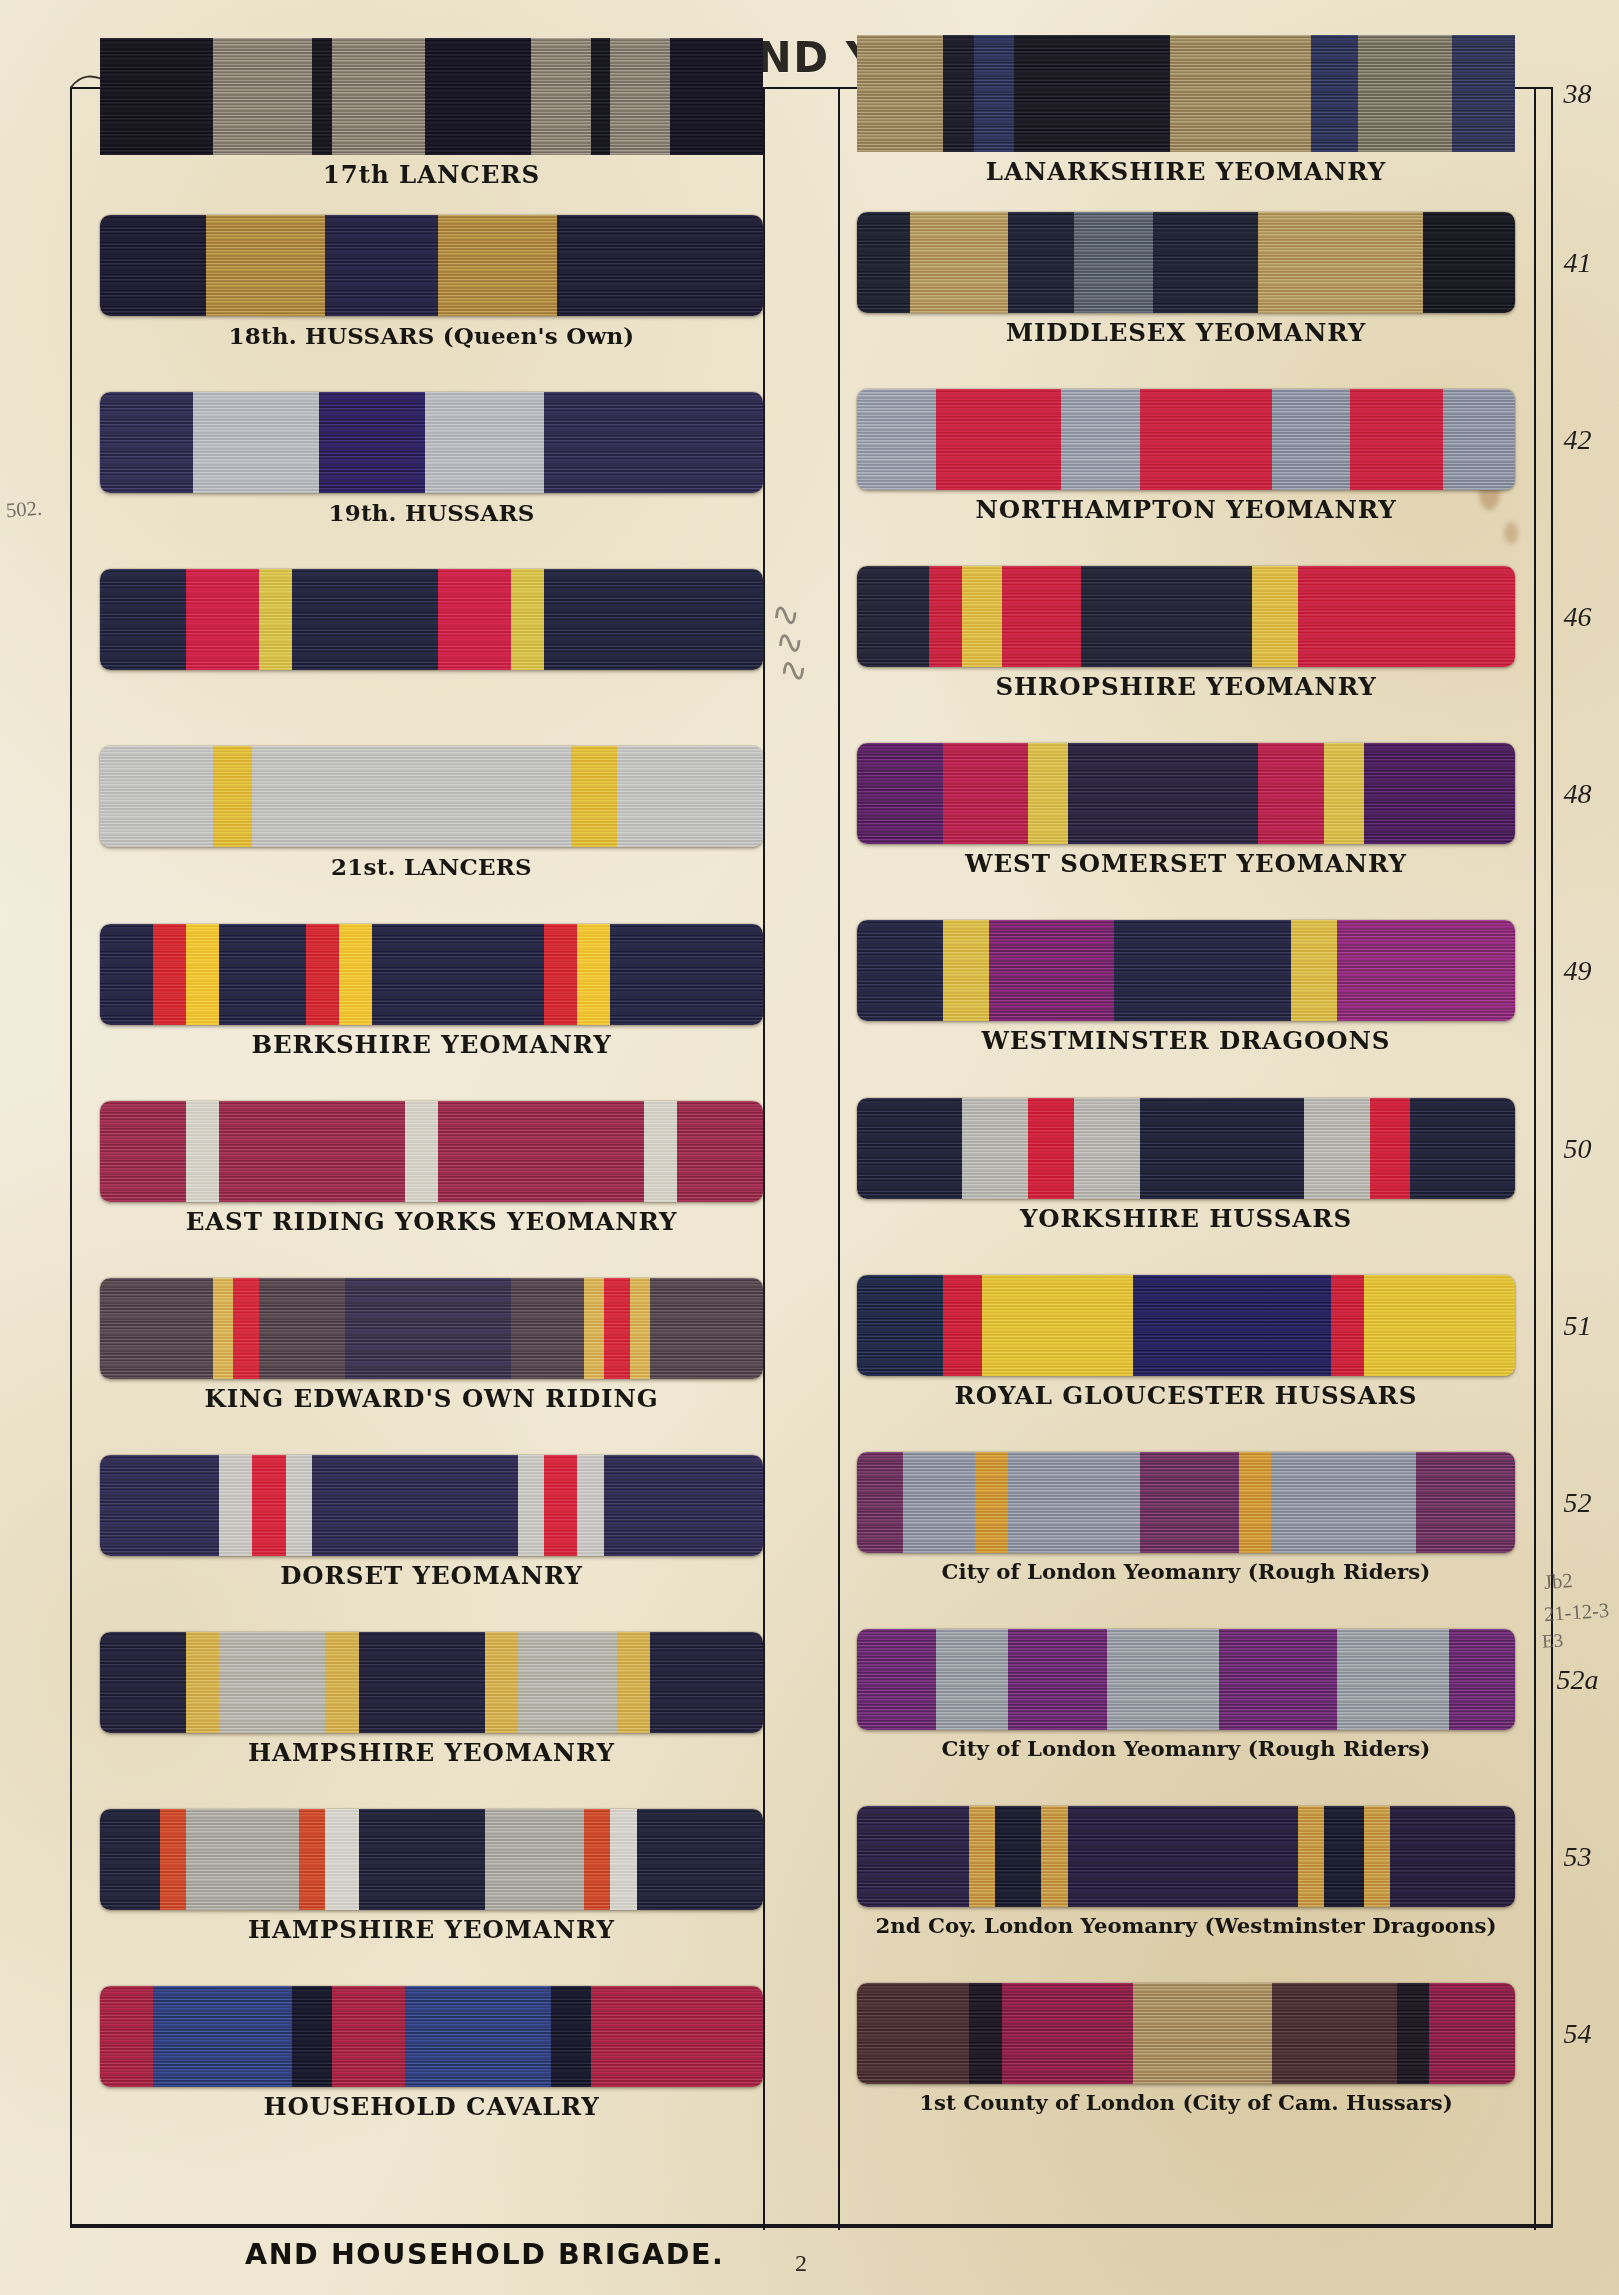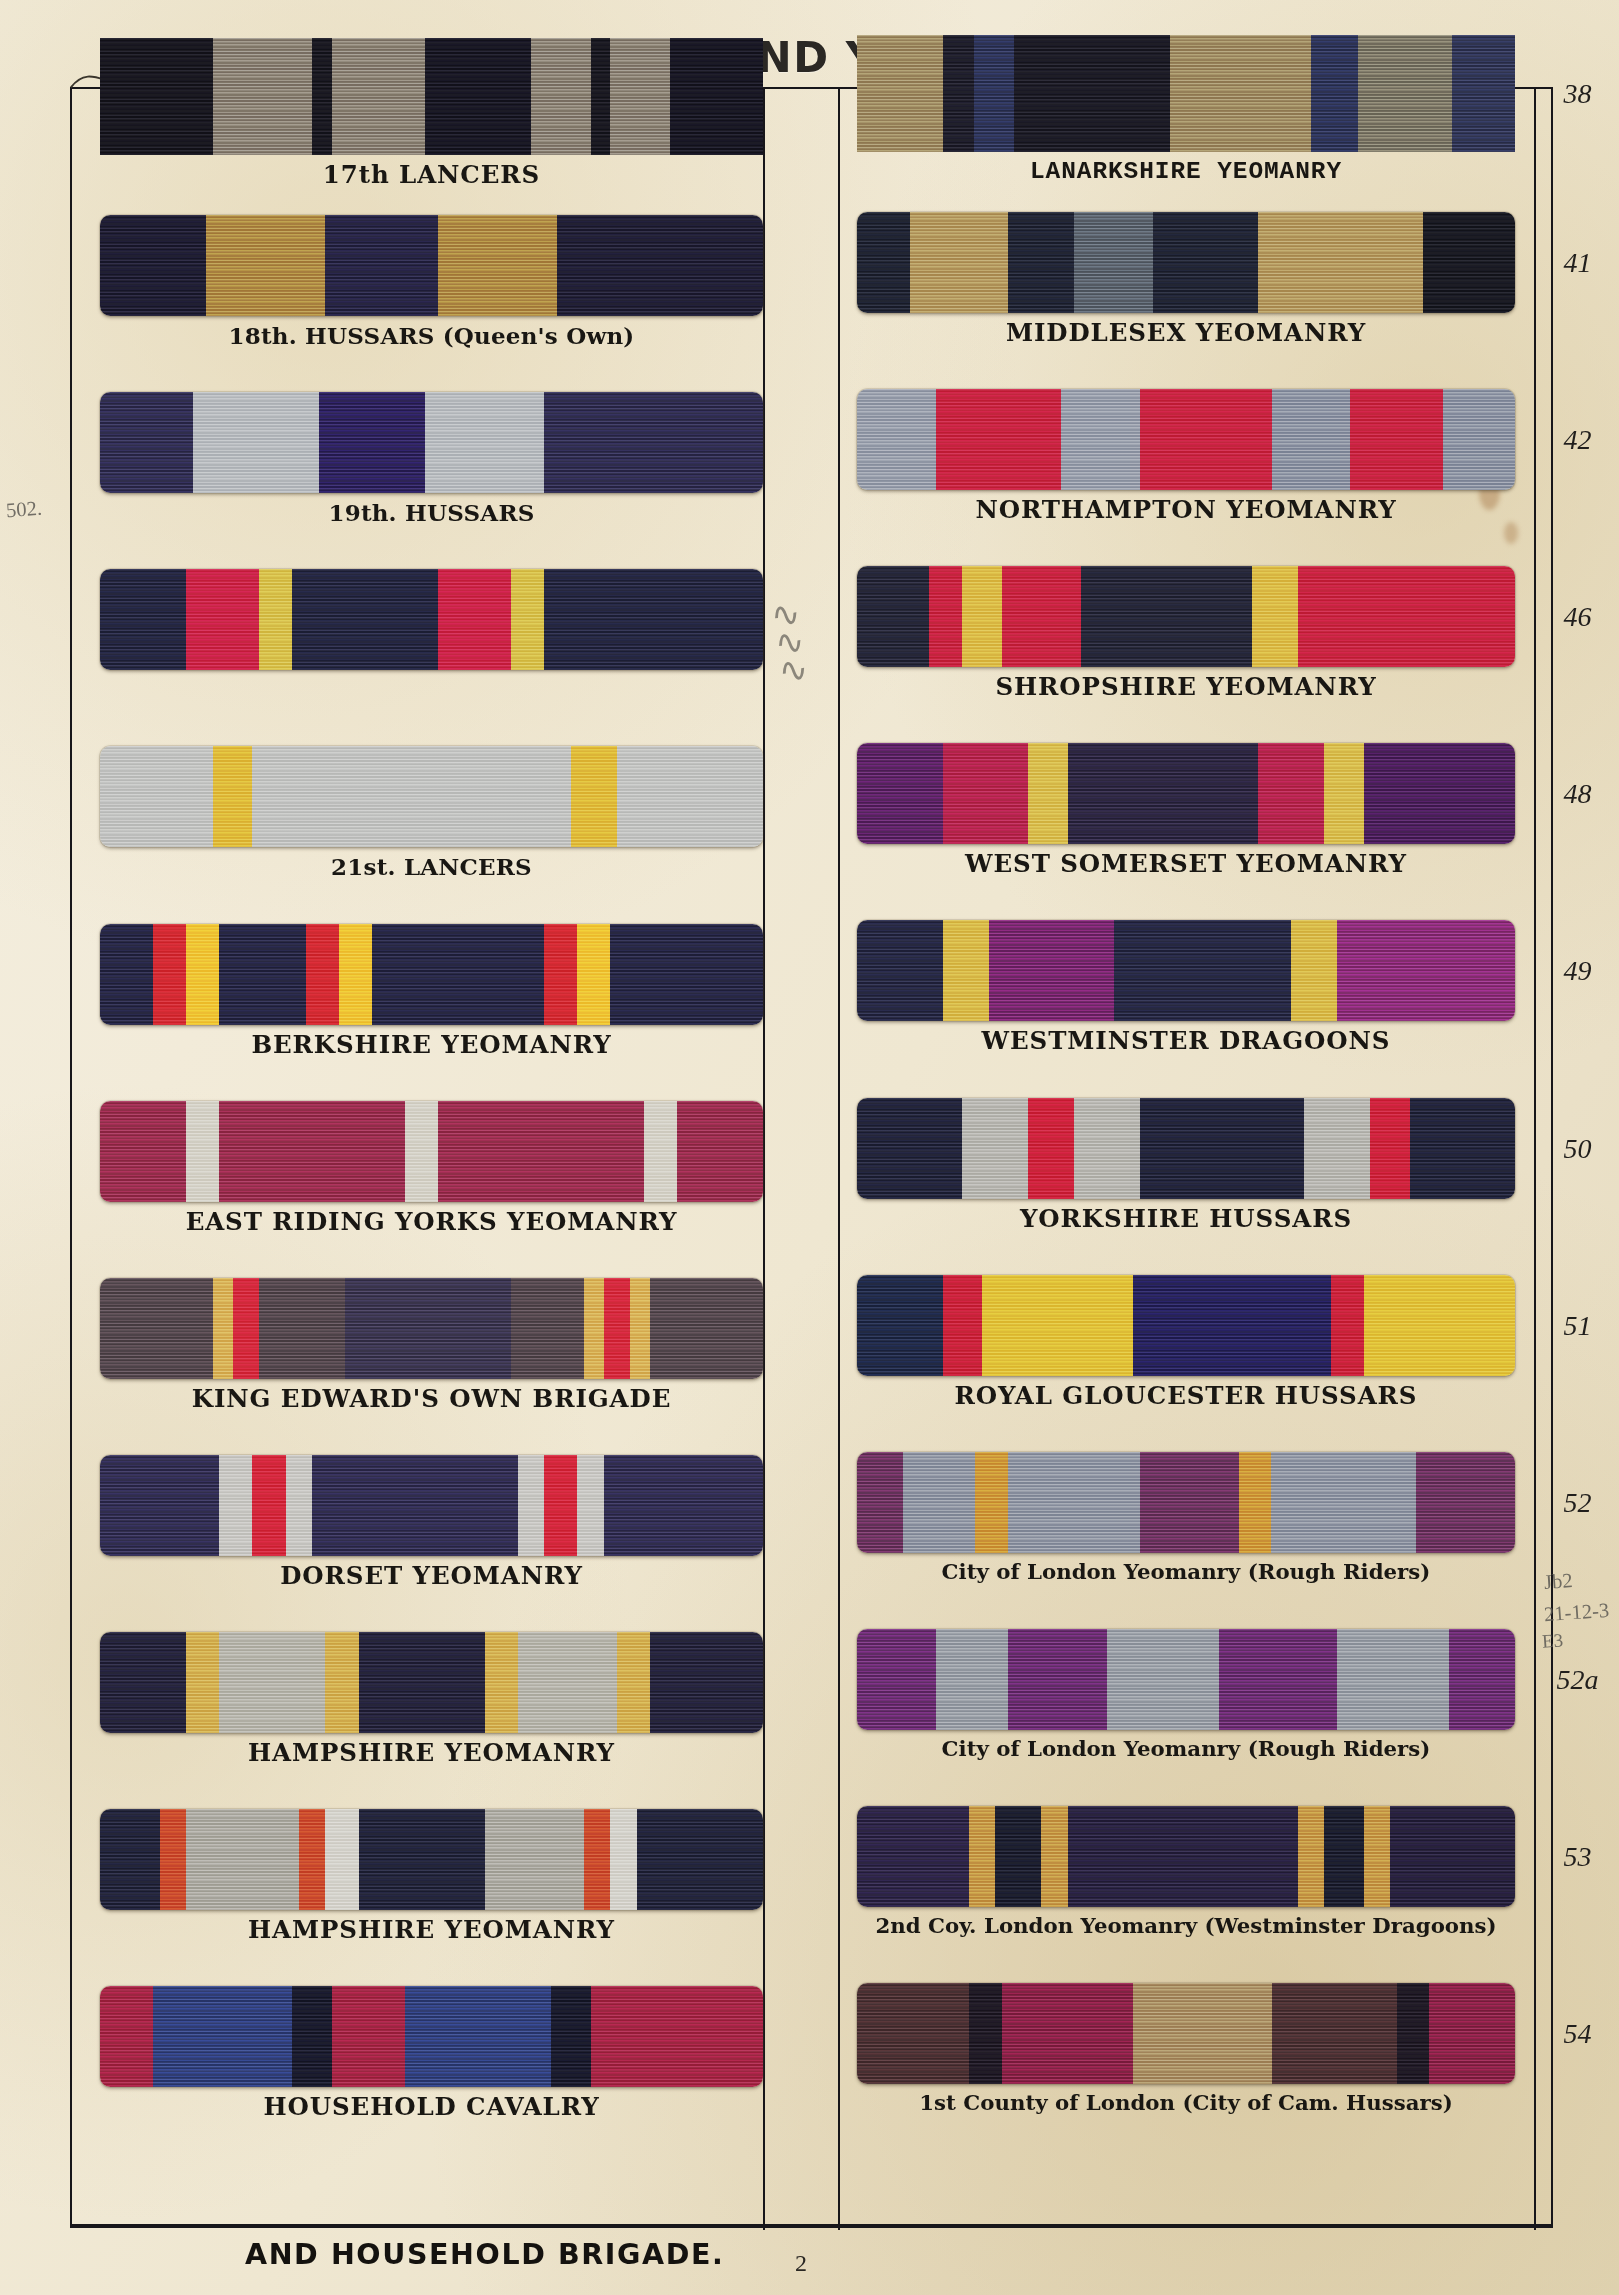--- a/index.html
+++ b/index.html
@@ -295,21 +295,21 @@
             <div class="stripe" style="width: 4%; background: rgb(213, 38, 59);"></div>
             <div class="stripe" style="width: 13%; background: rgb(85, 71, 78);"></div>
             <div class="stripe" style="width: 25%; background: rgb(58, 52, 80);"></div>
             <div class="stripe" style="width: 11%; background: rgb(85, 71, 78);"></div>
             <div class="stripe" style="width: 3%; background: rgb(217, 179, 87);"></div>
             <div class="stripe" style="width: 4%; background: rgb(213, 38, 59);"></div>
             <div class="stripe" style="width: 3%; background: rgb(217, 179, 87);"></div>
             <div class="stripe" style="width: 17%; background: rgb(85, 71, 78);"></div>
           </div>
         </div>
-        <div class="caption cap-caps" style="width: 663px; margin-left: 100px;">KING EDWARD'S OWN BRIGADE</div>
+        <div class="caption cap-caps" style="width: 663px; margin-left: 100px;">KING EDWARD'S OWN RIDING</div>
       </div>
       <div class="entry" style="top: 1455px;">
         <div class="ribbon-row">
           <span class="idx idx-left">35</span>
           <div class="ribbon" style="width: 663px; margin-left: 100px;">
             <div class="stripe" style="width: 18%; background: rgb(47, 43, 82);"></div>
             <div class="stripe" style="width: 5%; background: rgb(201, 200, 196);"></div>
             <div class="stripe" style="width: 5%; background: rgb(212, 36, 58);"></div>
             <div class="stripe" style="width: 4%; background: rgb(201, 200, 196);"></div>
             <div class="stripe" style="width: 31%; background: rgb(47, 43, 82);"></div>
@@ -380,21 +380,21 @@
             <div class="stripe" style="width: 13.0952%; background: rgb(160, 141, 99);"></div>
             <div class="stripe" style="width: 4.7619%; background: rgb(27, 26, 40);"></div>
             <div class="stripe" style="width: 5.95238%; background: rgb(43, 50, 89);"></div>
             <div class="stripe" style="width: 23.8095%; background: rgb(24, 23, 34);"></div>
             <div class="stripe" style="width: 21.4286%; background: rgb(160, 141, 99);"></div>
             <div class="stripe" style="width: 7.14286%; background: rgb(43, 50, 89);"></div>
             <div class="stripe" style="width: 14.2857%; background: rgb(127, 122, 104);"></div>
             <div class="stripe" style="width: 9.52381%; background: rgb(46, 52, 86);"></div>
           </div>
         </div>
-        <div class="caption cap-caps" style="width: 658px; margin-left: 19px; font-family: Liberation Mono, monospace;">LANARKSHIRE YEOMANRY</div>
+        <div class="caption cap-caps" style="width: 658px; margin-left: 19px;">LANARKSHIRE YEOMANRY</div>
       </div>
       <div class="entry" style="top: 212px;">
         <div class="ribbon-row">
           <span class="idx idx-right">41</span>
           <div class="ribbon" style="width: 658px; margin-left: 19px;">
             <div class="stripe" style="width: 8%; background: rgb(28, 32, 48);"></div>
             <div class="stripe" style="width: 15%; background: rgb(181, 154, 95);"></div>
             <div class="stripe" style="width: 10%; background: rgb(29, 33, 50);"></div>
             <div class="stripe" style="width: 12%; background: rgb(92, 101, 112);"></div>
             <div class="stripe" style="width: 16%; background: rgb(29, 33, 50);"></div>

